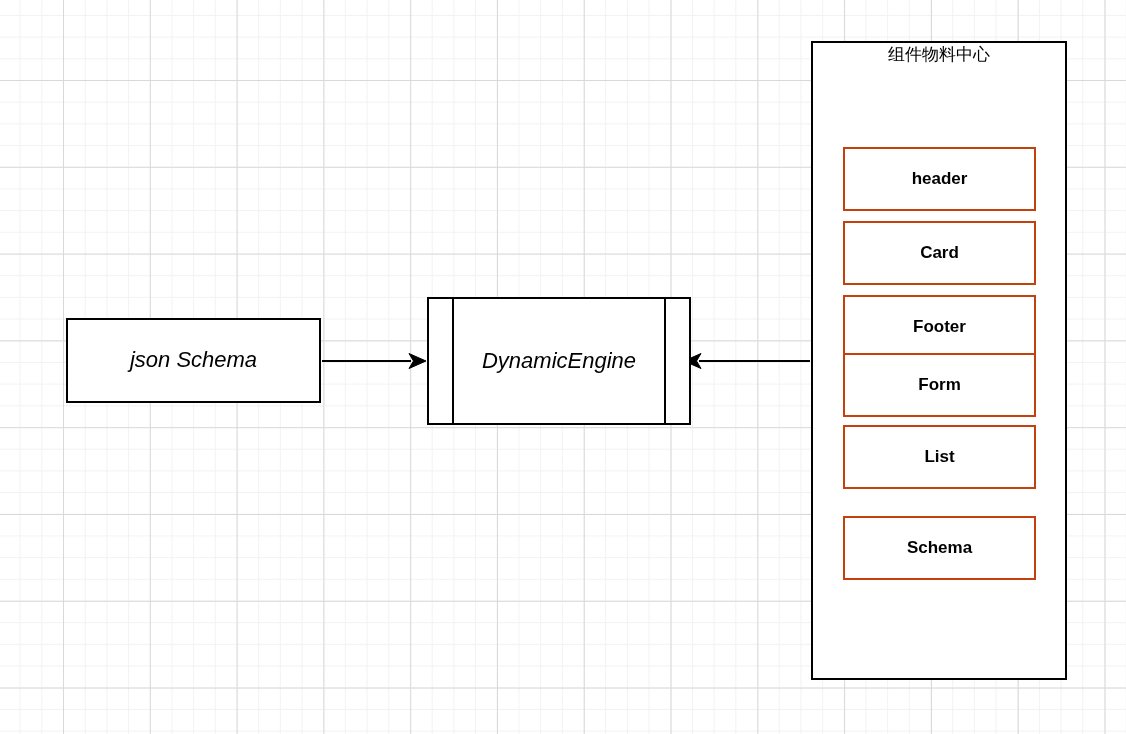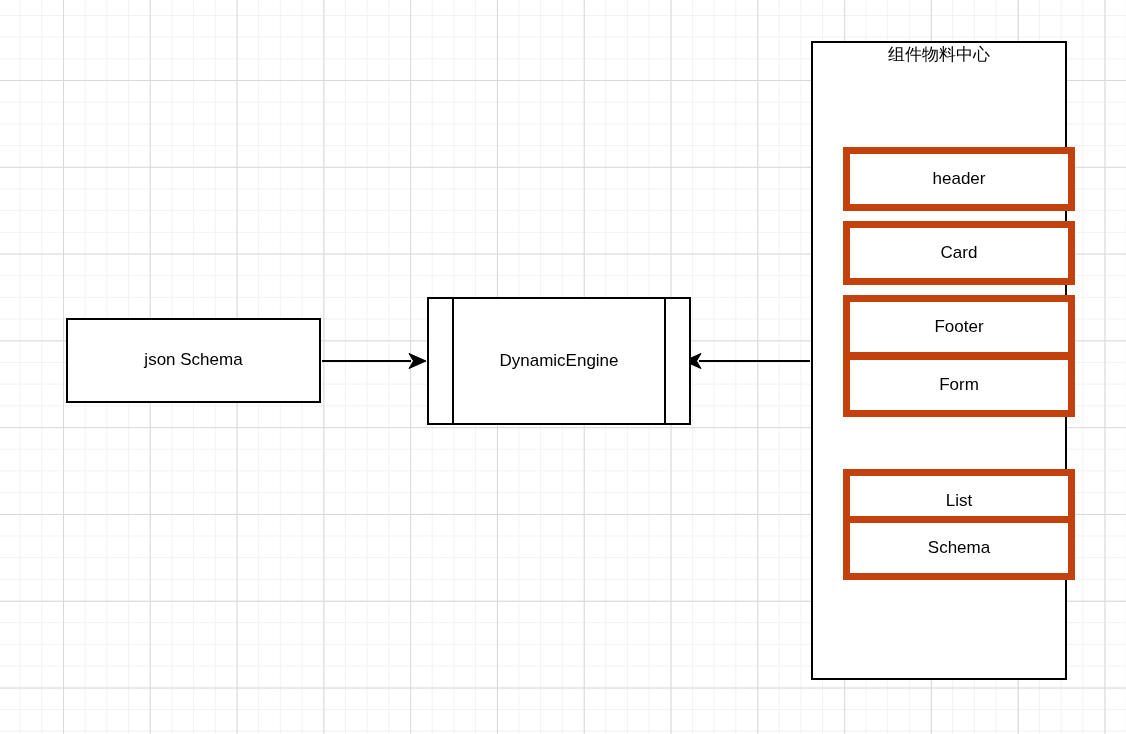--- a/index.html
+++ b/index.html
@@ -47,23 +47,24 @@
     stroke-linejoin: round;
   }
 
   .node {
     position: absolute;
     background: #ffffff;
     border: 2px solid #000000;
     display: flex;
     align-items: center;
     justify-content: center;
-    font-size: 17px;
+    font-size: 22px;
     line-height: 1.2;
     white-space: nowrap;
+    font-style: italic;
   }
 
   .node-json-schema {
     left: 66px;
     top: 318px;
     width: 255px;
     height: 85px;
   }
 
   .node-dynamic-engine {
@@ -91,35 +92,36 @@
     background: #ffffff;
     border: 2px solid #000000;
   }
   .material-title {
     text-align: center;
     font-size: 17px;
   }
   .component-box {
     position: absolute;
     left: 30px;
-    width: 232px;
+    width: 193px;
     height: 64px;
     background: #ffffff;
-    border: 7px solid #c2410c;
+    border: 2px solid #c2410c;
     display: flex;
     align-items: center;
     justify-content: center;
     font-size: 17px;
     white-space: nowrap;
+    font-weight: bold;
   }
   .c0 { top: 104px; }
   .c1 { top: 178px; }
   .c2 { top: 252px; text-align: center; }
   .c3 { top: 310px; }
-  .c4 { top: 382px; margin-top: 44px; }
+  .c4 { top: 382px; }
   .c5 { top: 473px; }
   .c6 { top: 547px; }
 </style>
 </head>
 <body>
 
 <div class="canvas">
 
   <svg class="connectors" viewBox="0 0 1126 734">
     <g>

